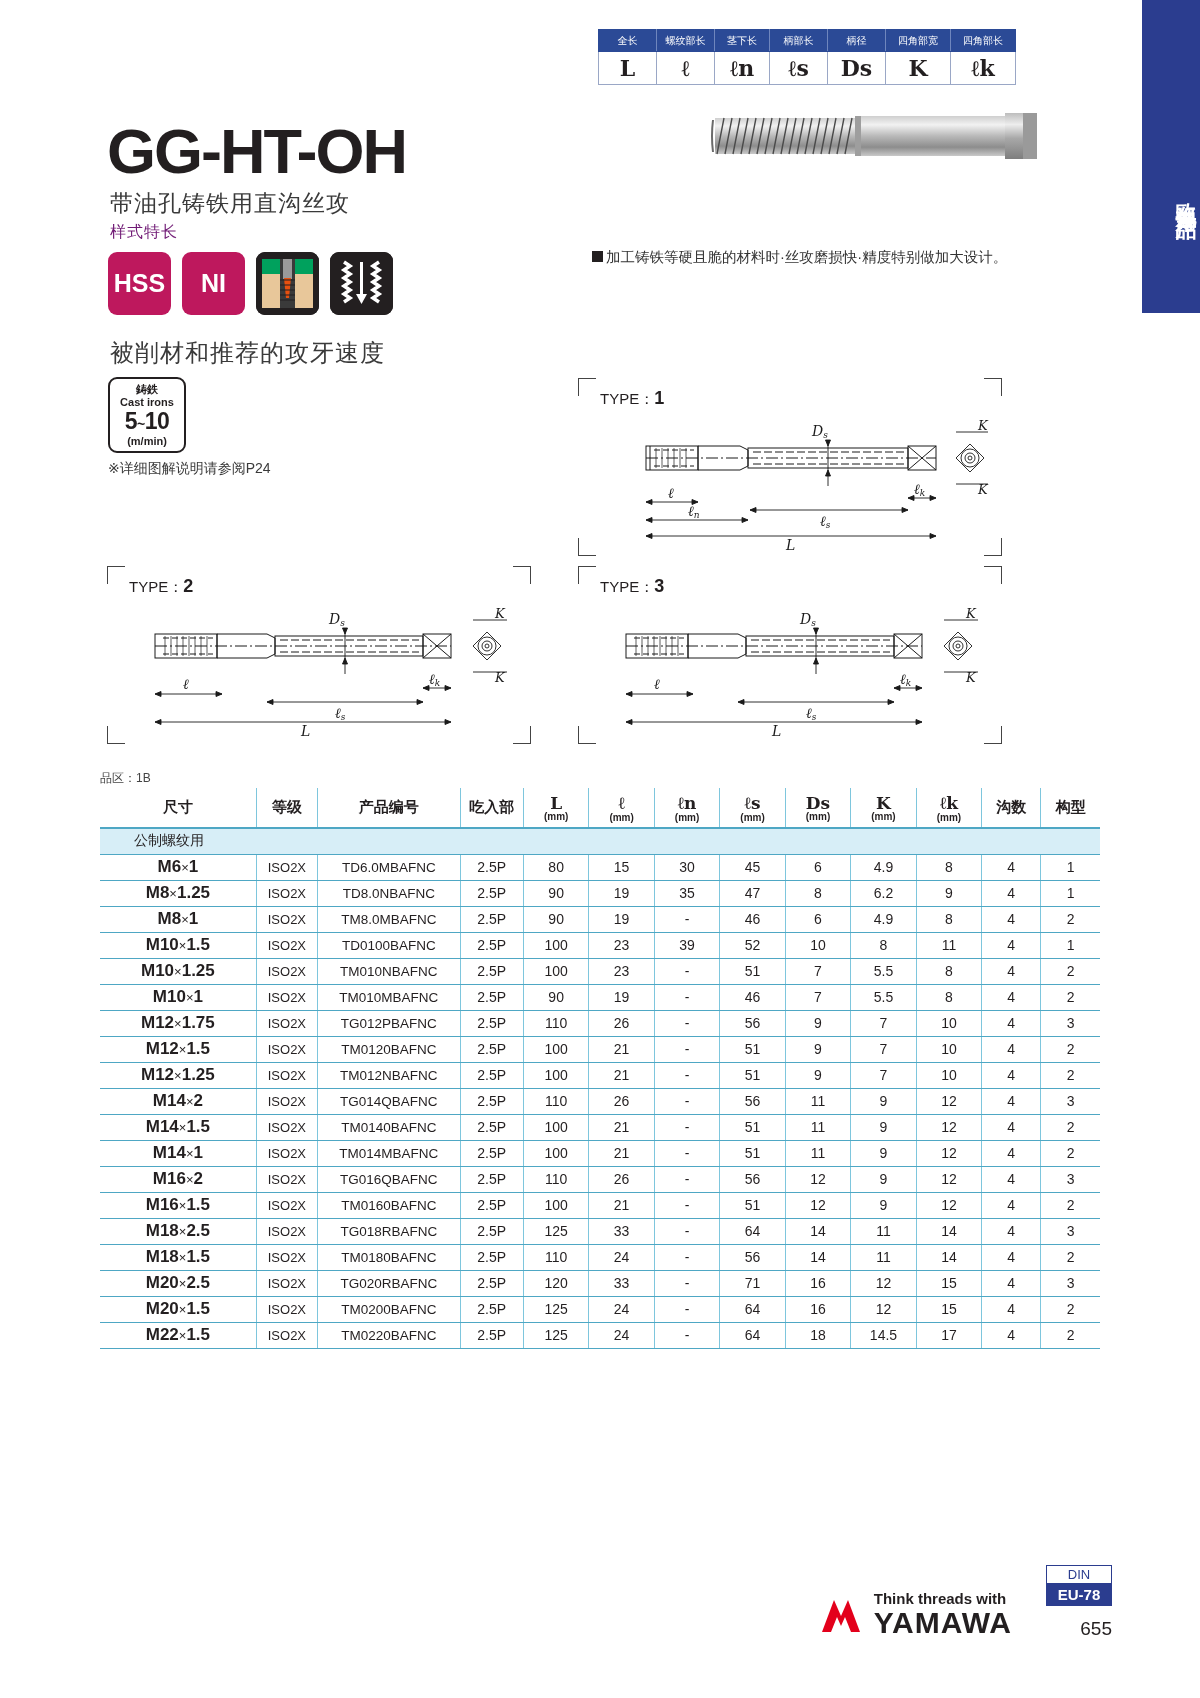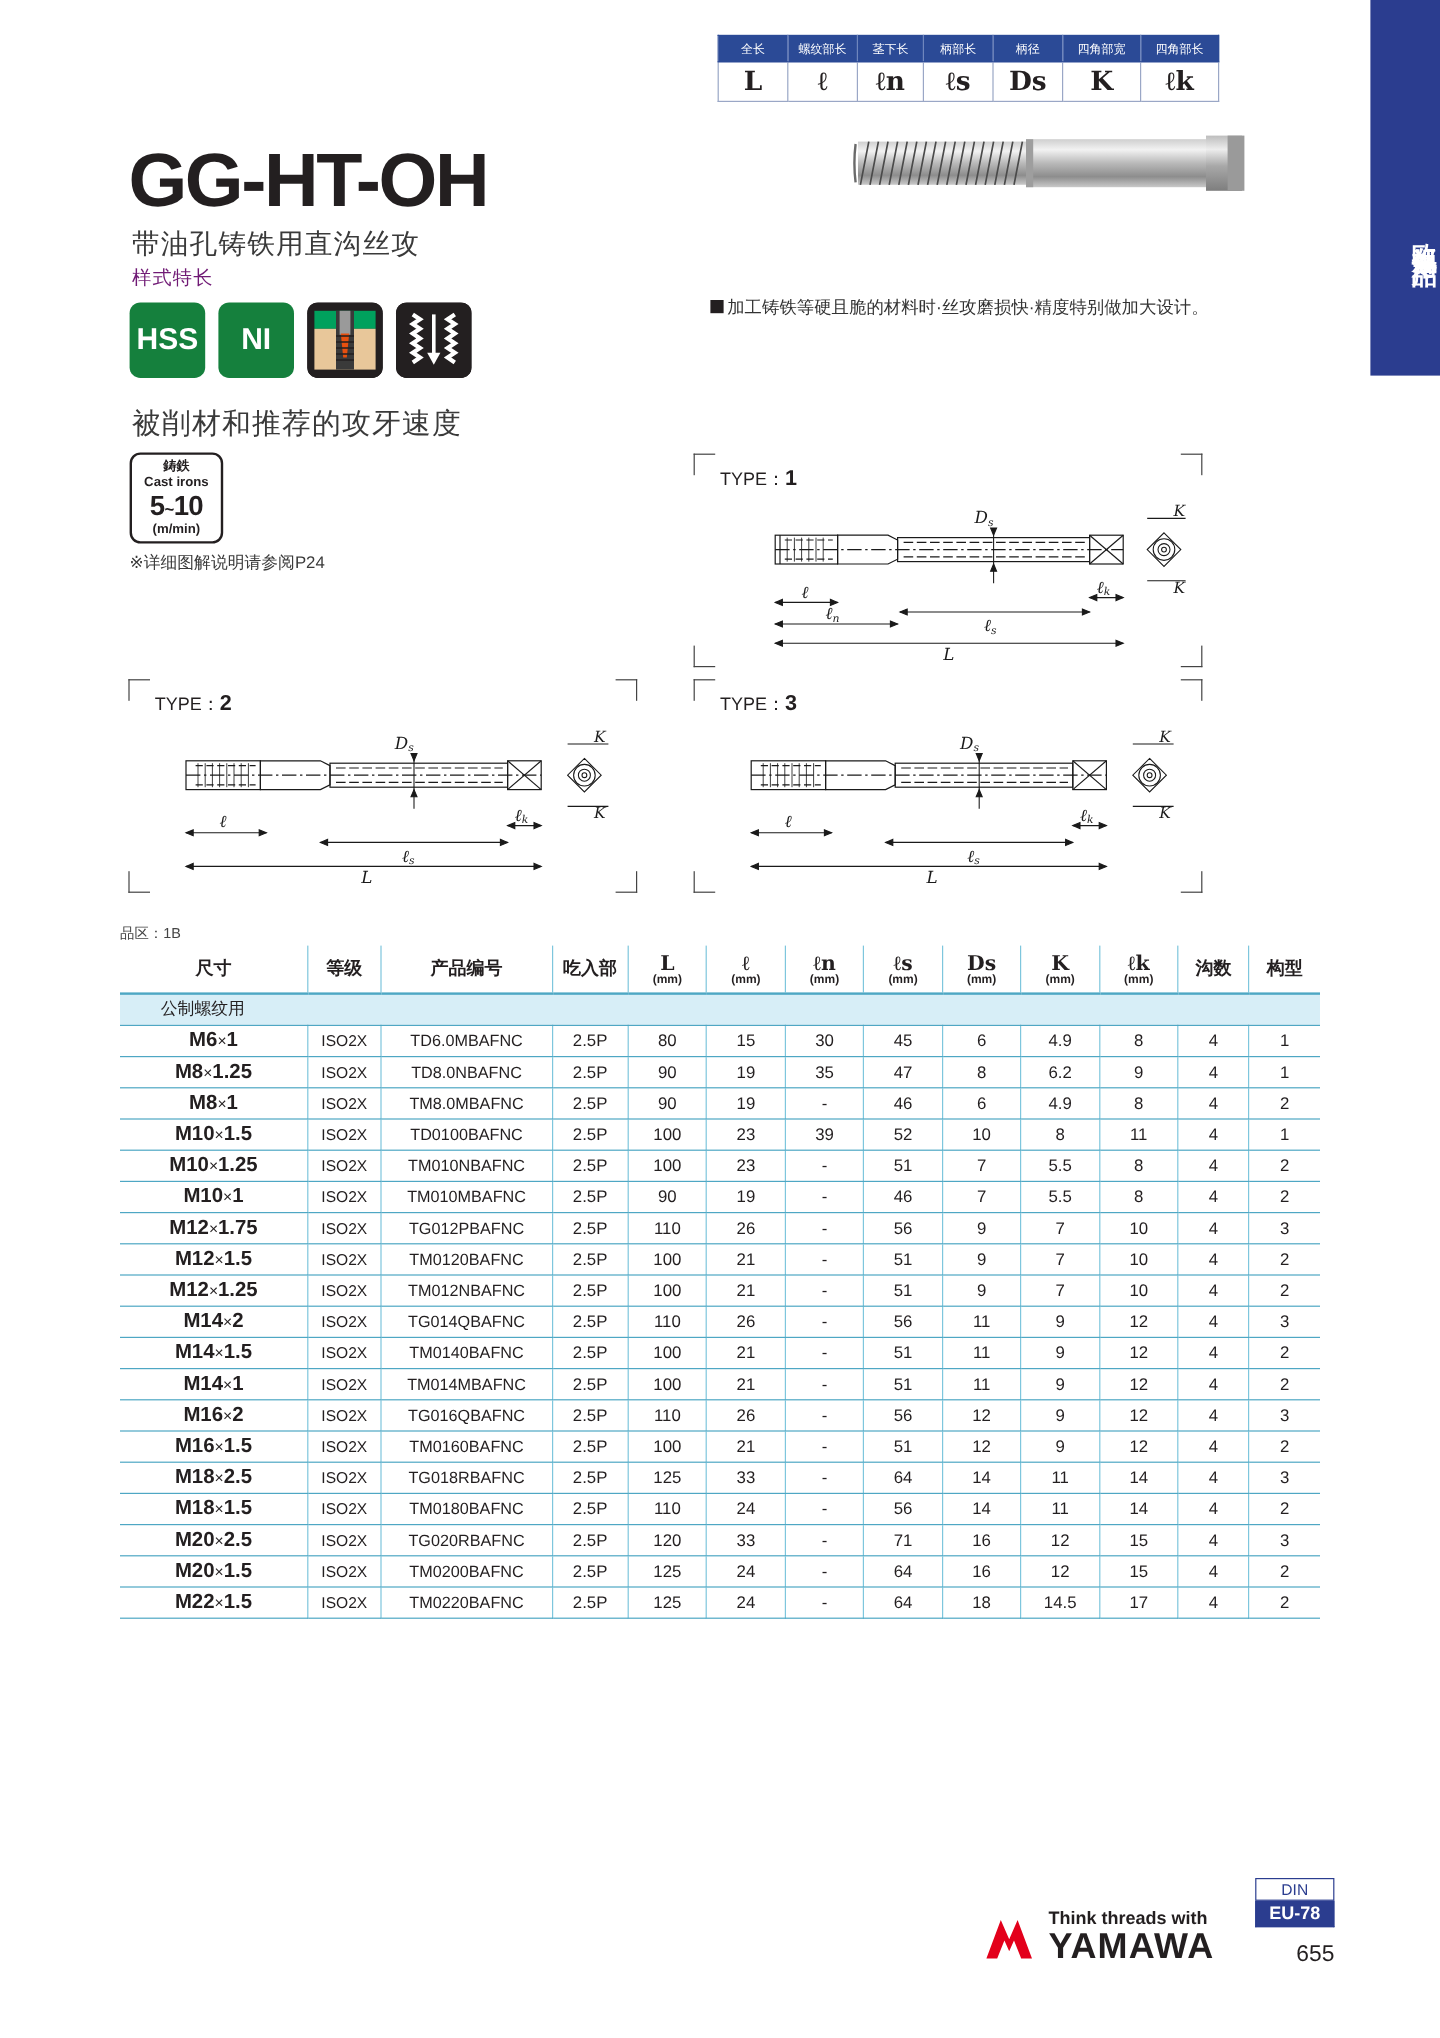--- a/index.html
+++ b/index.html
@@ -79,21 +79,21 @@
     font-size: 16px; color: #701a75; letter-spacing: 1px;
   }
 
   
   .badges {
     position: absolute; left: 108px; top: 252px;
     display: flex; gap: 11px;
   }
   .badge {
     width: 63px; height: 63px; border-radius: 9px;
-    background: #15803d; color: #fff;
+    background: #be185d; color: #fff;
     display: flex; align-items: center; justify-content: center;
     font-size: 25px; font-weight: bold; letter-spacing: 0px;
     overflow: hidden; position: relative;
   }
   .badge.img { background: #231f20; }
 
   
   .speed-head {
     position: absolute; left: 110px; top: 337px;
     font-size: 24px; color: #3a3a3a; letter-spacing: 1px;

